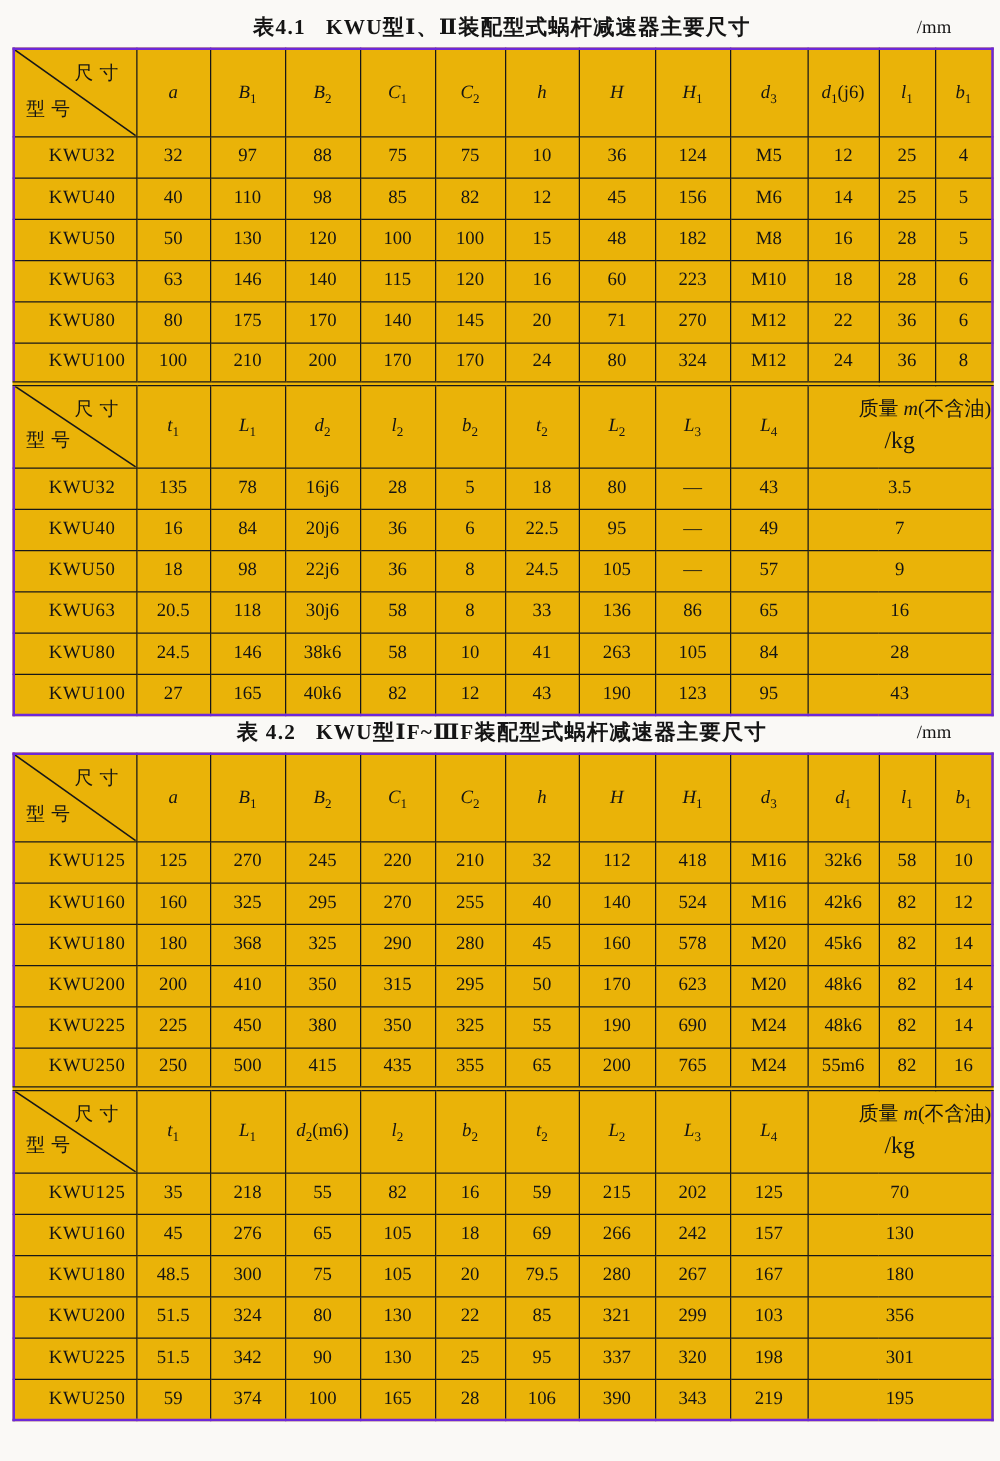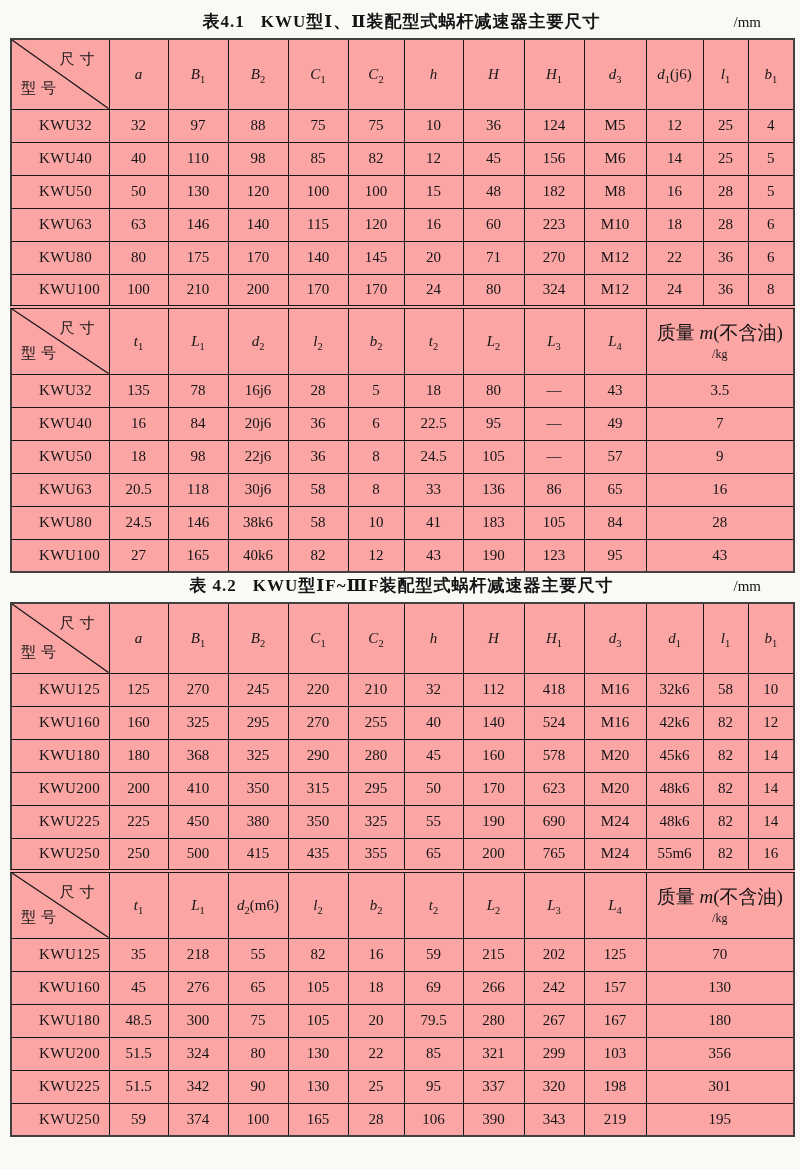--- a/index.html
+++ b/index.html
@@ -28,22 +28,22 @@
   .cap-unit{
     position:absolute;right:32px;bottom:0;
     font-weight:normal;font-size:15px;letter-spacing:0;text-align:center;
   }
 
   table.dims{
     border-collapse:collapse;
     table-layout:fixed;
     margin-left:10px;
     margin-top:3px;
-    border:2px solid #404040;
-    background:#fca5a5;
+    border:2px solid #6d28d9;
+    background:#eab308;
   }
   .dims td,.dims th{
     border:1px solid #181818;
     text-align:center;
     vertical-align:middle;
     font-size:15px;
     font-weight:normal;
     padding:0;
     overflow:hidden;
     line-height:1.15;
@@ -63,22 +63,22 @@
   }
   .dims i{font-style:italic;}
   .dims sub{font-size:10.5px;line-height:0;}
 
   .corner{position:relative;}
   .corner svg{position:absolute;left:0;top:0;width:100%;height:100%;display:block;}
   .corner line{stroke:#181818;stroke-width:1.3;}
   .c-top{position:absolute;top:11px;right:9px;font-size:15px;letter-spacing:5px;}
   .c-bot{position:absolute;bottom:11px;left:9px;font-size:15px;letter-spacing:5px;}
 
-  .mass-l1{font-size:19px;line-height:1.45;}
-  .mass-l2{font-size:12px;line-height:1.45;}
+  .mass-l1{font-size:16px;line-height:1.45;text-align:right;}
+  .mass-l2{font-size:19px;line-height:1.45;}
 </style>
 </head>
 <body>
 
 <div class="page">
 
   <div class="caption cap1">
     <span class="cap-no">表4.1</span><span class="cap-title">KWU型Ⅰ、Ⅱ装配型式蜗杆减速器主要尺寸</span>
     <span class="cap-unit">/mm</span>
   </div>
@@ -288,21 +288,21 @@
             <td class="val mass-val" colspan="3">16</td>
           </tr>
           <tr class="data-row">
             <td class="model">KWU80</td>
             <td class="val">24.5</td>
             <td class="val">146</td>
             <td class="val">38k6</td>
             <td class="val">58</td>
             <td class="val">10</td>
             <td class="val">41</td>
-            <td class="val">183</td>
+            <td class="val">263</td>
             <td class="val">105</td>
             <td class="val">84</td>
             <td class="val mass-val" colspan="3">28</td>
           </tr>
           <tr class="data-row">
             <td class="model">KWU100</td>
             <td class="val">27</td>
             <td class="val">165</td>
             <td class="val">40k6</td>
             <td class="val">82</td>

